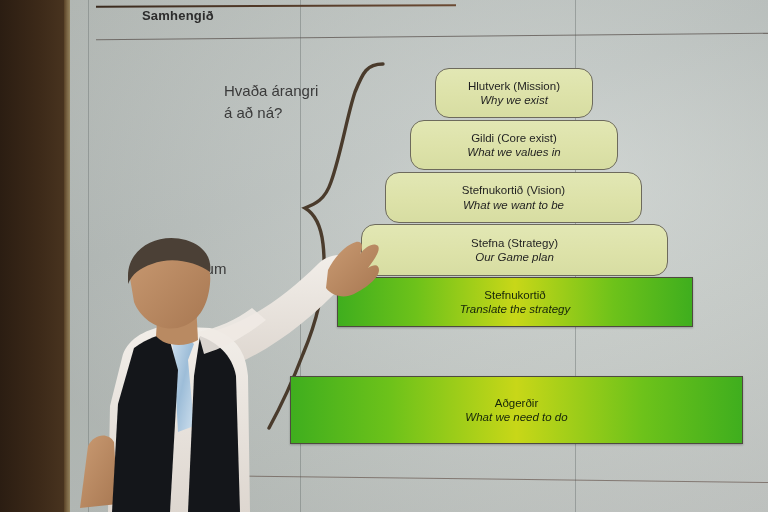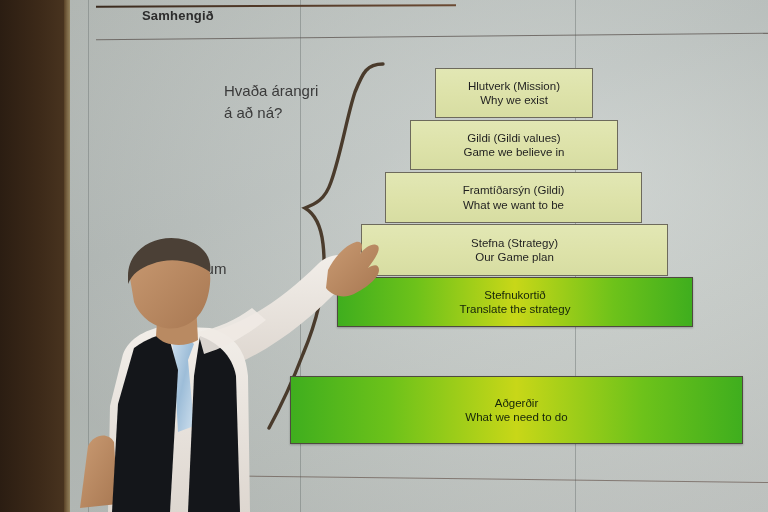--- a/index.html
+++ b/index.html
@@ -30,22 +30,22 @@
 
   .q-text{position:absolute;font-size:15px;color:#3a3a3a;line-height:1.45;}
   .q1{left:192px;top:80px;margin-left:32px;}
   .q2{left:133px;top:258px;}
 
   
   .band{position:absolute;box-sizing:border-box;border:1px solid #6d6a5c;
         text-align:center;display:flex;flex-direction:column;align-items:center;
         justify-content:center;color:#1f1f1f;}
   .band .t1{font-size:11.5px;line-height:1.25;}
-  .band .t2{font-size:11.5px;line-height:1.25;}
-  .band.pale{background:linear-gradient(180deg,#e2e7b4 0%,#dde2a9 55%,#d7dda2 100%);}
+  .band .t2{font-size:11.5px;font-style:italic;line-height:1.25;}
+  .band.pale{background:linear-gradient(180deg,#e2e7b4 0%,#dde2a9 55%,#d7dda2 100%);border-radius:14px;}
   .band.green{border:1px solid #4e4a3f;
     background:linear-gradient(90deg,#3fae1e 0%,#6dc21a 22%,#c8d718 50%,#6dc21a 78%,#3fae1e 100%);
     box-shadow:0 1px 2px rgba(0,0,0,.25);}
   .band.green .t1,.band.green .t2{color:#15240a;}
 
   
   .brace{position:absolute;left:255px;top:58px;width:130px;height:378px;}
 
   
   .person{position:absolute;left:60px;top:236px;width:320px;height:276px;}
@@ -85,26 +85,26 @@
              C 70 142, 60 146, 50 150 C 60 156, 66 168, 68 186
              C 72 220, 64 258, 48 296 C 38 322, 26 348, 14 370" fill="none" stroke="#4a3b2c" stroke-width="3.4" stroke-linecap="round"></path>
   </svg>
 
   <div class="band pale" style="left:435px;top:68px;width:158px;height:50px;">
     <span class="t1">Hlutverk (Mission)</span>
     <span class="t2">Why we exist</span>
   </div>
 
   <div class="band pale" style="left:410px;top:120px;width:208px;height:50px;">
-    <span class="t1">Gildi (Gildi values)</span>
-    <span class="t2">Game we believe in</span>
+    <span class="t1">Gildi (Core exist)</span>
+    <span class="t2">What we values in</span>
   </div>
 
   <div class="band pale" style="left:385px;top:172px;width:257px;height:51px;">
-    <span class="t1">Framtíðarsýn (Gildi)</span>
+    <span class="t1">Stefnukortið (Vision)</span>
     <span class="t2">What we want to be</span>
   </div>
 
   <div class="band pale" style="left:361px;top:224px;width:307px;height:52px;text-align:right;">
     <span class="t1">Stefna (Strategy)</span>
     <span class="t2">Our Game plan</span>
   </div>
 
   <div class="band green" style="left:337px;top:277px;width:356px;height:50px;">
     <span class="t1">Stefnukortið</span>

